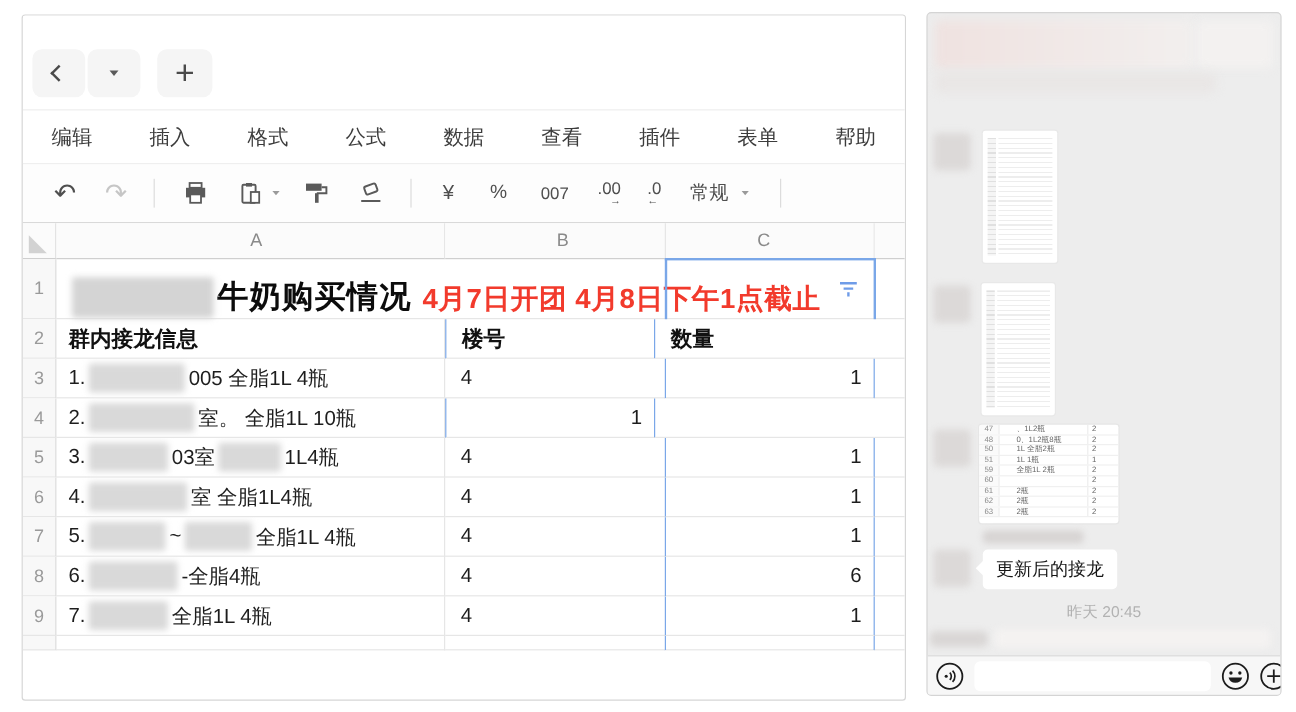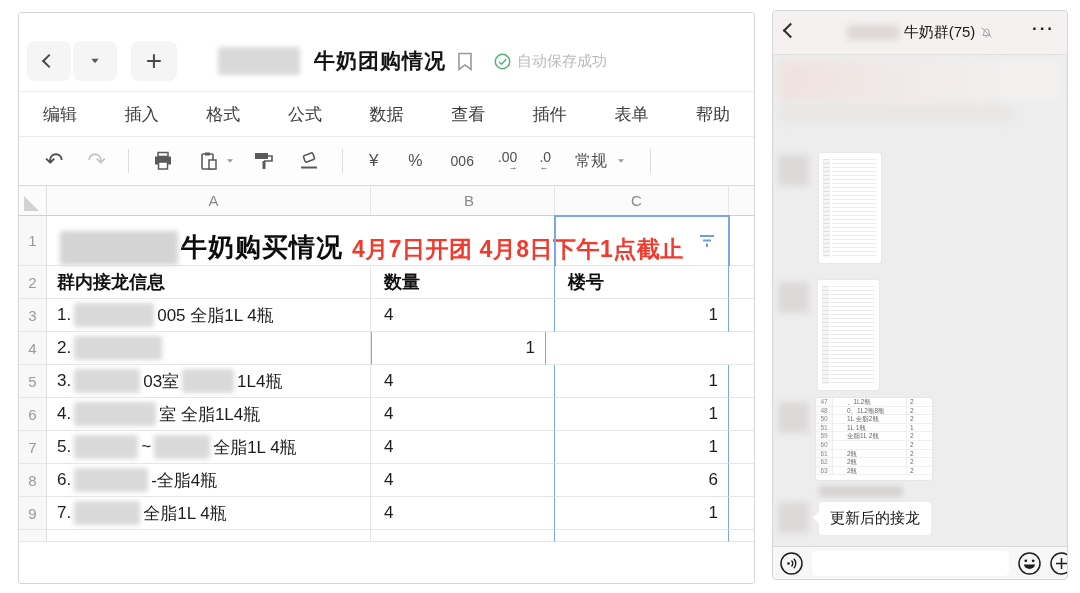--- a/index.html
+++ b/index.html
@@ -122,34 +122,20 @@
     <div class="titlebar">
       <button class="tb-btn btn-back">
           <span class="chev"></span>
         </button>
       <button class="tb-btn btn-caret">
           <span class="tri-down" style="transform:scale(0.75)"></span>
         </button>
       <button class="tb-btn btn-plus">
           <span class="plus-glyph">+</span>
         </button>
-      <div class="title-group">
-        <span class="blur-chip" style="width:82px;height:28px;"></span>
-        <span class="doc-title">牛奶团购情况</span>
-        <svg width="16" height="19" viewBox="0 0 16 19">
-          <path d="M2 1.5 h12 v16 l-6 -4.6 -6 4.6 z" fill="none" stroke="#9a9a9a" stroke-width="1.6"></path>
-        </svg>
-        <span class="autosave">
-          <svg width="17" height="17" viewBox="0 0 17 17">
-            <circle cx="8.5" cy="8.5" r="7.2" fill="none" stroke="#50b274" stroke-width="1.4"></circle>
-            <polyline points="5,8.7 7.6,11.2 12,6.3" fill="none" stroke="#50b274" stroke-width="1.4"></polyline>
-          </svg>
-          <span>自动保存成功</span>
-        </span>
-      </div>
     </div>
 
     <nav class="menubar">
       <span>编辑</span>
       <span>插入</span>
       <span>格式</span>
       <span>公式</span>
       <span>数据</span>
       <span>查看</span>
       <span>插件</span>
@@ -185,21 +171,21 @@
       </span>
       <span class="ticon" style="margin-right:22px;">
         <svg width="22" height="20" viewBox="0 0 22 20">
           <rect x="6" y="3" width="10" height="7" rx="1.5" transform="rotate(-20 11 6.5)" fill="none" stroke="#5a5a5a" stroke-width="1.6"></rect>
           <line x1="3" y1="16.5" x2="19" y2="16.5" stroke="#5a5a5a" stroke-width="1.8"></line>
         </svg>
       </span>
       <span class="tdiv" style="margin-right:26px;"></span>
       <span class="fmt" style="margin-right:30px;font-size:17px;">¥</span>
       <span class="fmt" style="margin-right:28px;">%</span>
-      <span class="fmt" style="margin-right:24px;font-size:14px;">006</span>
+      <span class="fmt" style="margin-right:24px;font-size:14px;">007</span>
       <span class="fmt-dec" style="margin-right:22px;">
         <span class="n">.00</span>
         <span class="ar" style="align-self:flex-end;">→</span>
       </span>
       <span class="fmt-dec" style="margin-right:24px;">
         <span class="n">.0</span>
         <span class="ar" style="align-self:flex-start;">←</span>
       </span>
       <span class="fmt-name">常规</span>
       <span class="tri-down" style="transform:scale(0.6);margin-right:24px;border-top-color:#9a9a9a;"></span>
@@ -232,44 +218,45 @@
                 <line x1="9" y1="10.5" x2="9" y2="14" stroke="#6f9ce8" stroke-width="2"></line>
               </svg>
             </div>
           </div>
         </div>
         <div class="grow r-std">
           <div class="cell c-num">2</div>
           <div class="cell c-a">
             <div class="hdr-bold">群内接龙信息</div>
           </div>
+          <div class="cell c-c" style="justify-content: flex-start; padding-left: 13px;">
+            <div class="hdr-bold">楼号</div>
+          </div>
           <div class="cell c-b">
             <div class="hdr-bold">数量</div>
-          </div>
-          <div class="cell c-c" style="justify-content: flex-start; padding-left: 13px;">
-            <div class="hdr-bold">楼号</div>
           </div>
           <div class="cell c-d"></div>
         </div>
         <div class="grow r-std">
           <div class="cell c-num">3</div>
           <div class="cell c-a">
             <span>1.</span>
             <div class="blur-chip" style="width: 80px;"></div>
             <span>005 全脂1L 4瓶</span>
           </div>
           <div class="cell c-b">4</div>
           <div class="cell c-c">1</div>
           <div class="cell c-d"></div>
         </div>
         <div class="grow r-std">
           <div class="cell c-num">4</div>
           <div class="cell c-a">
             <span>2.</span>
             <div class="blur-chip" style="width: 88px;"></div>
+            <span>室。 全脂1L 10瓶</span>
           </div>
           <div class="cell c-c">1</div>
           <div class="cell c-d"></div>
         </div>
         <div class="grow r-std">
           <div class="cell c-num">5</div>
           <div class="cell c-a">
             <span>3.</span>
             <div class="blur-chip" style="width: 66px;"></div>
             <span>03室</span>
@@ -330,33 +317,20 @@
           <div class="cell c-num"></div>
           <div class="cell c-a"></div>
           <div class="cell c-b"></div>
           <div class="cell c-c"></div>
           <div class="cell c-d"></div>
         </div>
       </div>
   </section>
 
   <section id="chatwin">
-    <div class="chat-header">
-      <span class="chat-back"></span>
-      <div class="chat-title-group">
-        <span class="hblur" style="width:52px;height:15px;"></span>
-        <span class="chat-title">牛奶群(75)</span>
-        <svg width="13" height="13" viewBox="0 0 13 13">
-          <path d="M3 9.5 c0.8-1 1-2.2 1-3.5 a2.5 3 0 0 1 5 0 c0 1.3 0.2 2.5 1 3.5 z" fill="none" stroke="#a3a3a3" stroke-width="1"></path>
-          <line x1="5.6" y1="11" x2="7.4" y2="11" stroke="#a3a3a3" stroke-width="1.2"></line>
-          <line x1="1.5" y1="1.5" x2="11.5" y2="11.5" stroke="#a3a3a3" stroke-width="1"></line>
-        </svg>
-      </div>
-      <span class="chat-more">···</span>
-    </div>
 
     <div class="chat-body">
 
       <div class="soft" style="left:6px;top:6px;width:216px;height:40px;background:linear-gradient(90deg,#efe2e0,#f2efee);"></div>
       <div class="soft" style="left:224px;top:6px;width:64px;height:40px;background:#f3f1f0;"></div>
       <div class="soft" style="left:6px;top:50px;width:234px;height:16px;background:#e9e6e5;"></div>
 
       <div class="avatar" style="top:100px;"></div>
       <div class="thumb" style="left:46px;top:98px;width:62px;height:110px;">
         <div class="numcol"></div>

